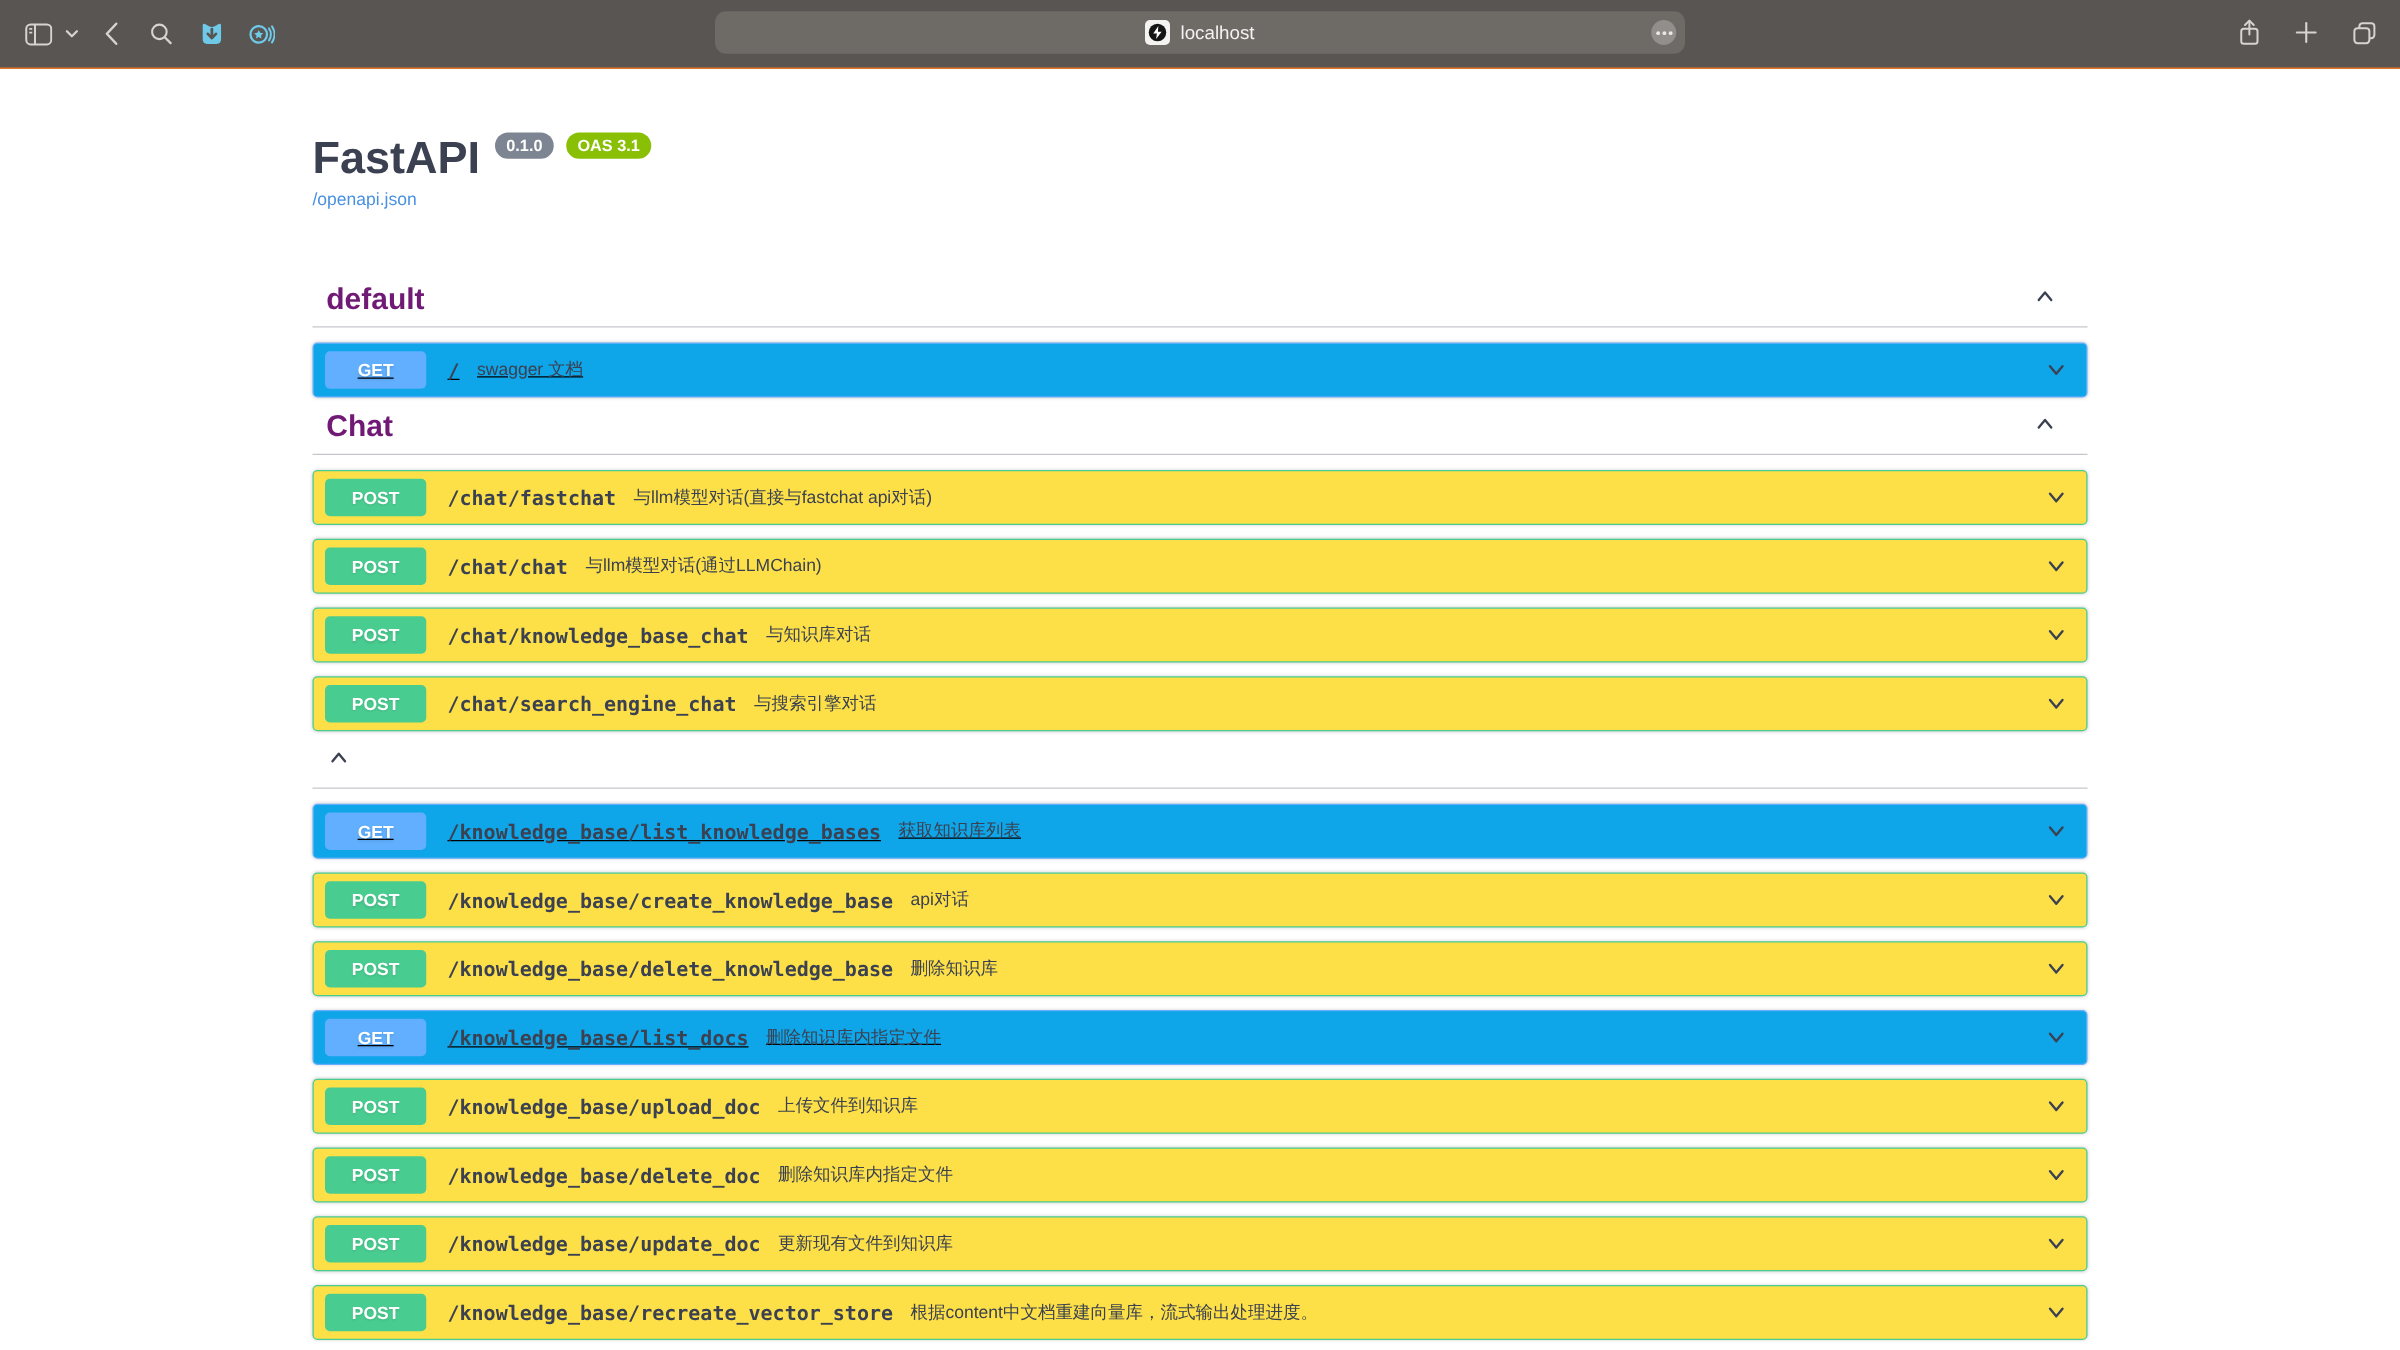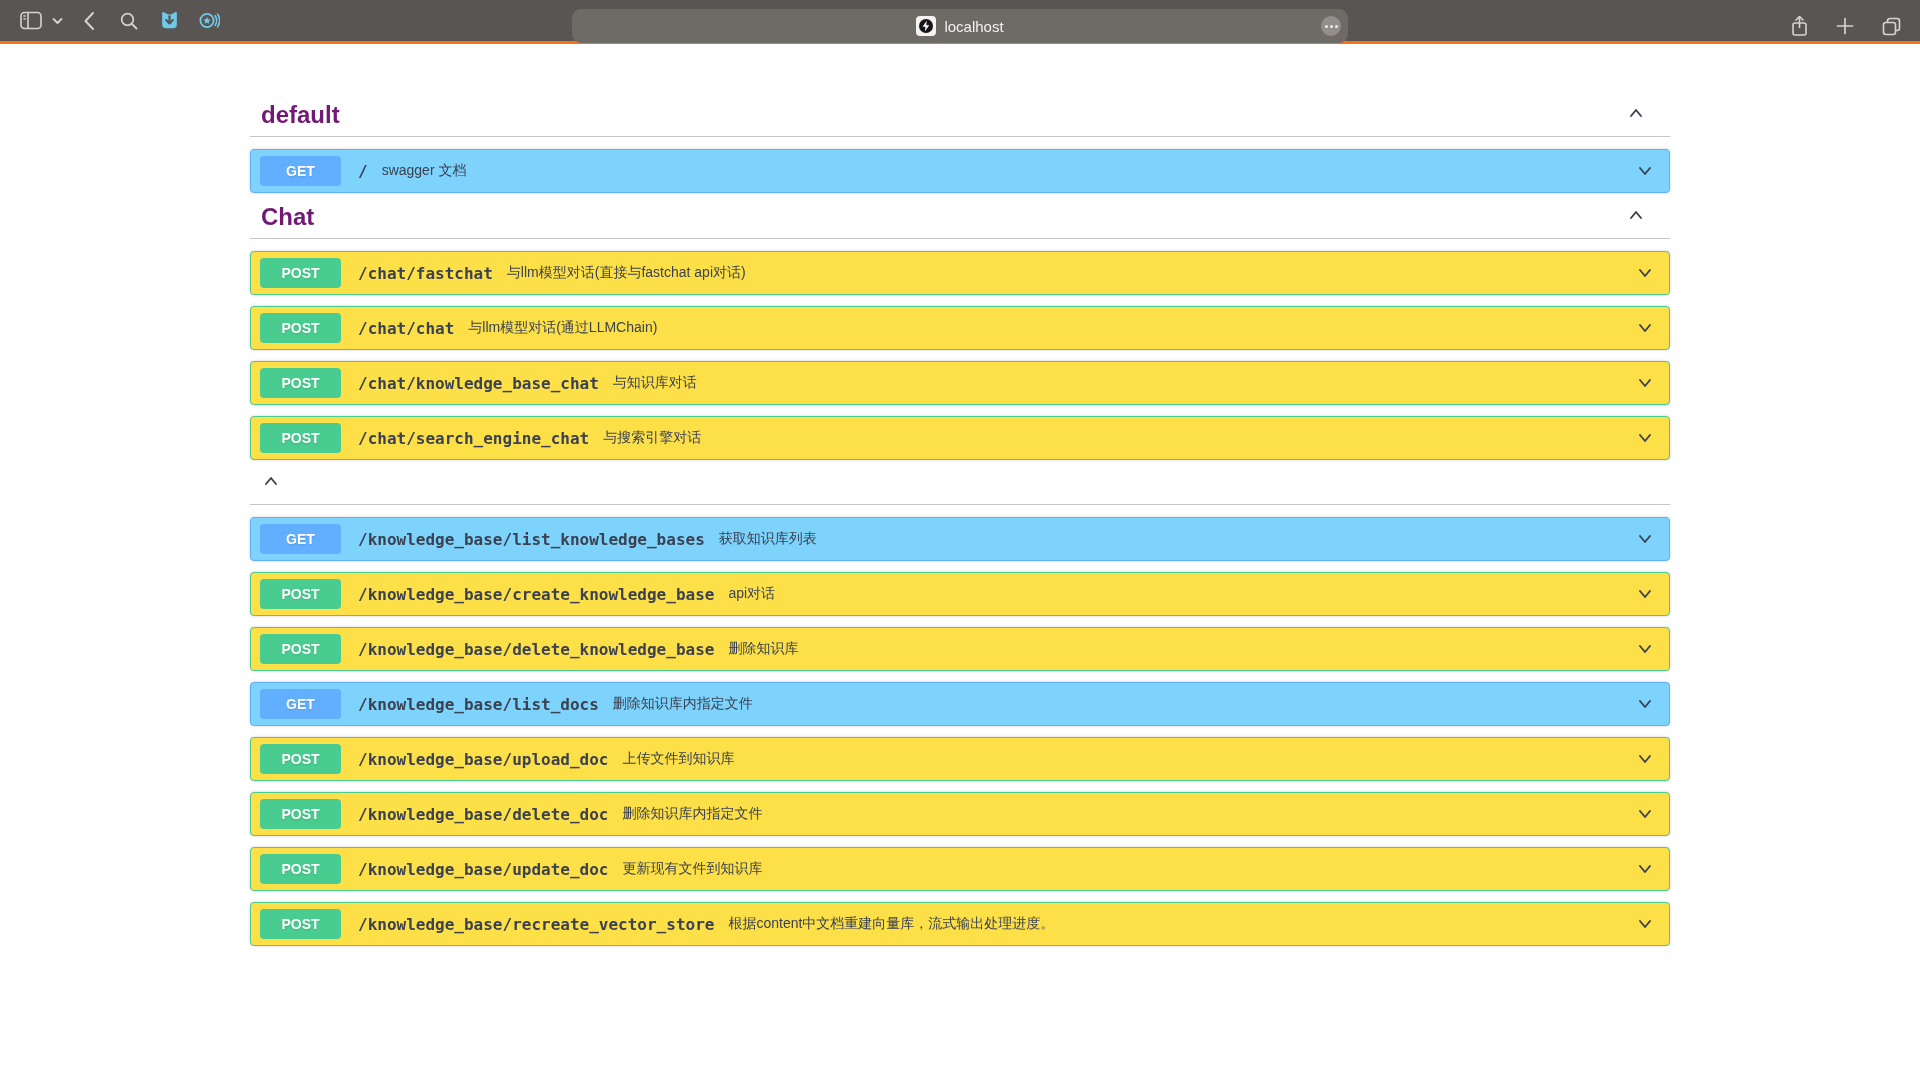--- a/index.html
+++ b/index.html
@@ -1,20 +1,20 @@
 <!DOCTYPE html>
 <html><head>
 <meta charset="utf-8">
 <style>
   * { margin:0; padding:0; box-sizing:border-box; }
   html,body { width:1920px; height:1080px; overflow:hidden; background:#fff;
               font-family:"Liberation Sans", sans-serif; }
 
   
-  .chrome { height:44px; background:#595552; border-bottom:3px solid #f97316;
+  .chrome { height:55px; background:#595552; border-bottom:1px solid #f97316;
             display:flex; align-items:center; position:relative; }
   .chrome-left { display:flex; align-items:center; gap:10px; padding-left:16px; }
   .tool-btn { display:flex; align-items:center; justify-content:center;
               width:30px; height:30px; border-radius:6px; cursor:default; }
   .tool-btn svg { display:block; }
   .chev-mini { width:14px; margin-left:-6px; }
   .addr-bar { position:absolute; left:572px; top:9px; width:776px; height:34px;
               background:#6e6a66; border-radius:9px; display:flex; align-items:center;
               justify-content:center; }
   .addr-center { display:flex; align-items:center; gap:8px; }
@@ -46,21 +46,21 @@
   .section:first-of-type { margin-top:58px; }
   .section-header { display:flex; align-items:flex-end; justify-content:space-between;
                     padding:0 24px 9px 11px; border-bottom:1px solid rgba(59,65,81,.3);
                     cursor:pointer; }
   .section-title { font-size:24px; line-height:25px; font-weight:bold; color:#701a75; }
   .section-body { padding-top:12px; }
 
   .op-row { display:flex; align-items:center; height:44px; margin-bottom:11px;
             border-radius:4px; border:1px solid; padding:0 14px 0 9px;
             box-shadow:0 0 3px rgba(0,0,0,.19); cursor:pointer; }
-  .op-get  { background:#7dd3fc; border-color:#61affe; }
+  .op-get  { background:#0ea5e9; border-color:#61affe;text-decoration:underline; }
   .op-post { background:#fde047; border-color:#49cc90; }
   .method-badge { min-width:81px; height:30px; border-radius:4px; color:#fff;
                   font-size:14px; font-weight:bold; display:flex; align-items:center;
                   justify-content:center; text-shadow:0 1px 2px rgba(0,0,0,.12); }
   .op-path { font-family:"DejaVu Sans Mono", monospace; font-weight:bold;
              font-size:16px; color:#3b4151; margin-left:17px; }
   .op-summary { font-size:14px; color:#3b4151; margin-left:14px; }
   .op-arrow { margin-left:auto; display:flex; align-items:center; }
 </style>
 </head>
@@ -144,20 +144,32 @@
       <svg width="21" height="21" viewBox="0 0 21 21">
         <rect x="6.5" y="2.5" width="12" height="12" rx="2.5" fill="none" stroke="#d6d3d1" stroke-width="1.6"></rect>
         <rect x="2.5" y="6.5" width="12" height="12" rx="2.5" fill="#595552" stroke="#d6d3d1" stroke-width="1.6"></rect>
       </svg>
     </div>
   </div>
 </div>
 
 <div class="page">
   <div class="container">
+    <div class="info">
+      <div class="api-title">
+        <span>FastAPI</span>
+        <span class="badges">
+          <span class="pill pill-version">0.1.0</span>
+          <span class="pill pill-oas">OAS 3.1</span>
+        </span>
+      </div>
+      <div class="spec-link">
+        <a href="#">/openapi.json</a>
+      </div>
+    </div>
 
     <div id="api-sections">
         <div class="section">
           <div class="section-header">
             <span class="section-title">default</span>
             <span><svg width="20" height="20" viewBox="0 0 20 20">
                 <polyline points="5,13 10,7 15,13" fill="none" stroke="#3b4151" stroke-width="1.9" stroke-linecap="round" stroke-linejoin="round"></polyline>
               </svg></span>
           </div>
           <div class="section-body">

